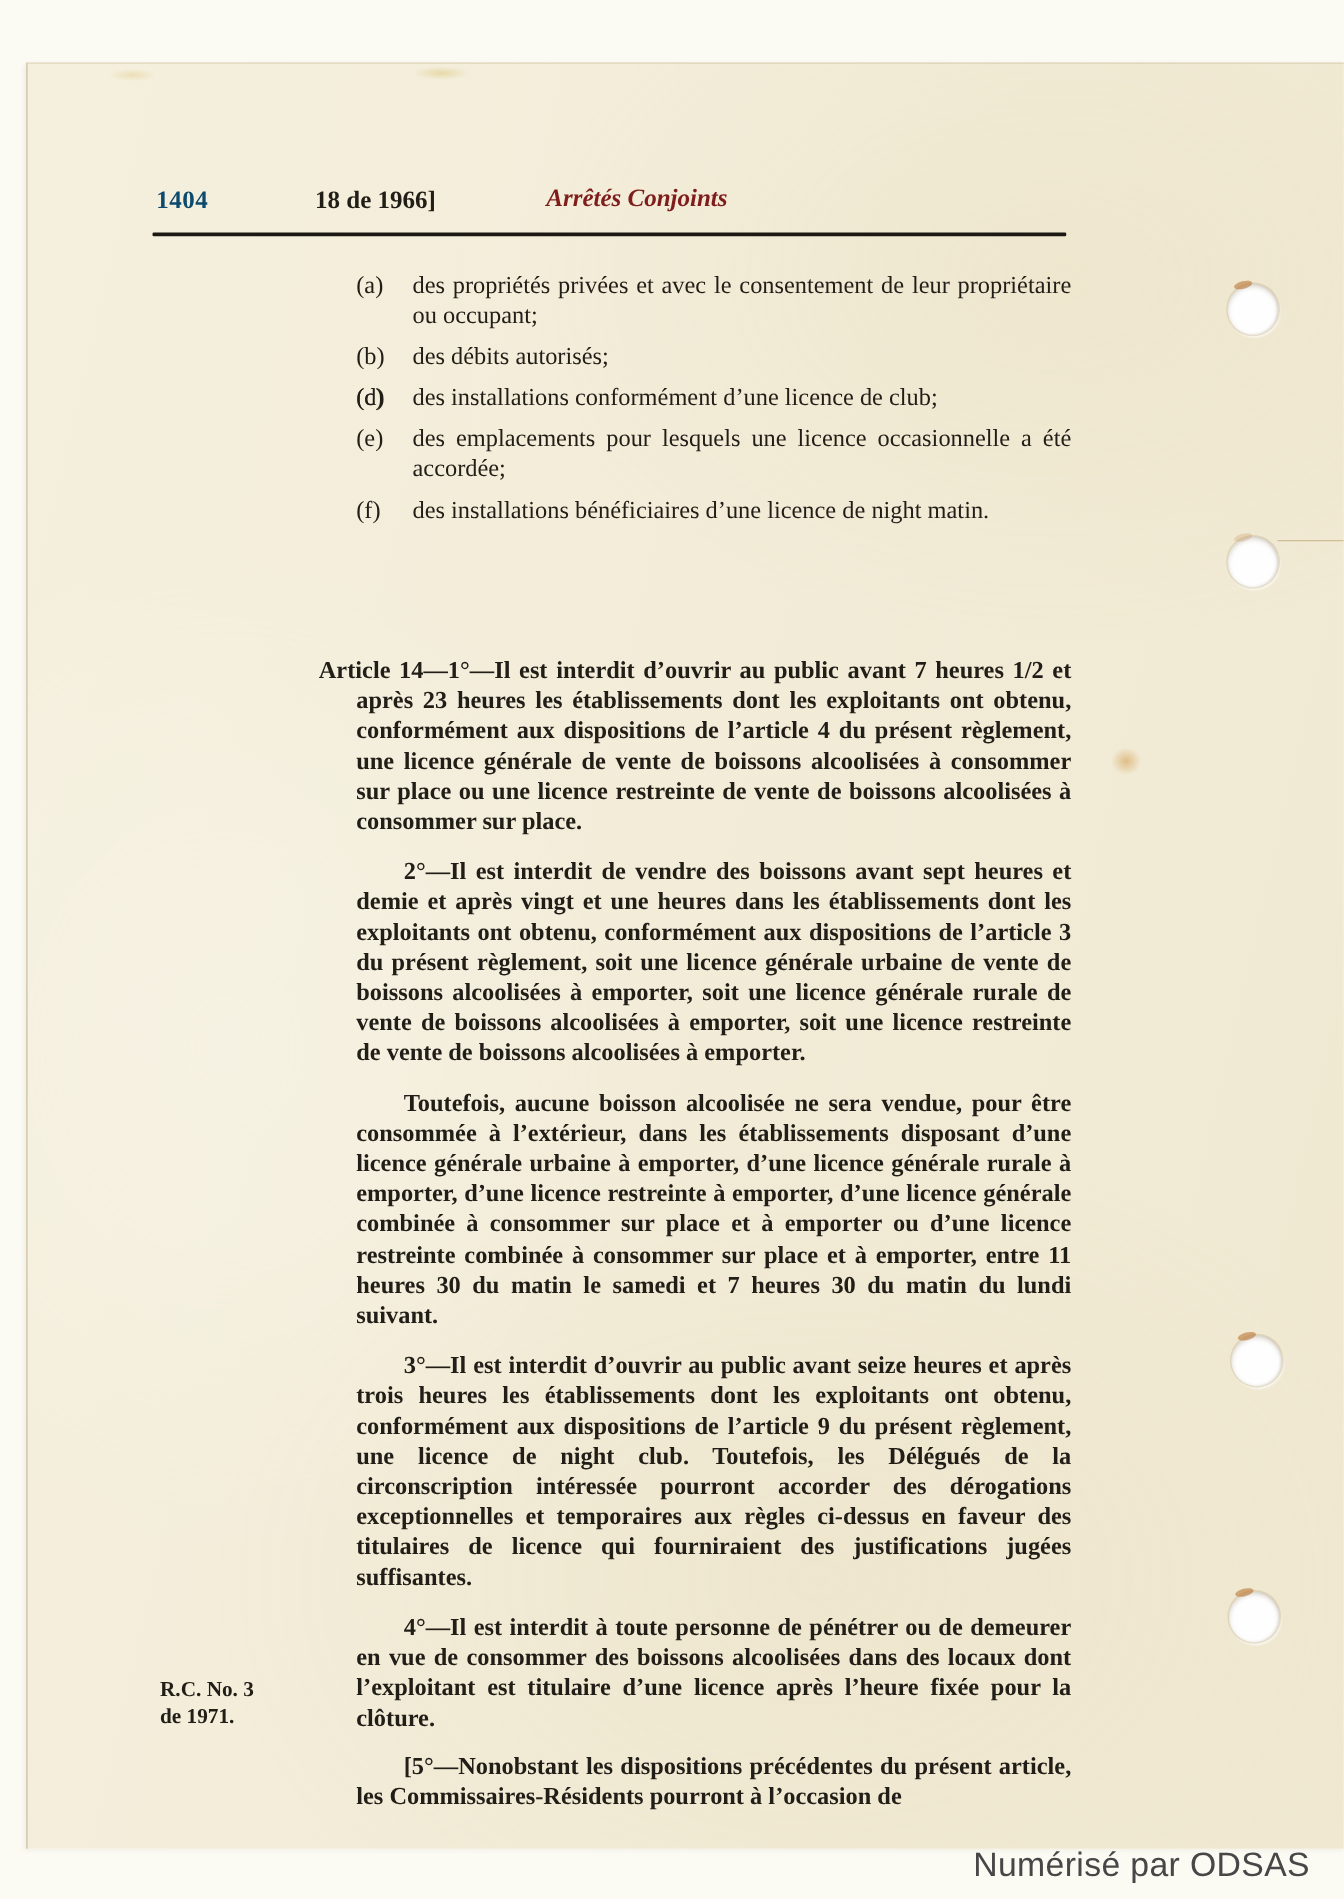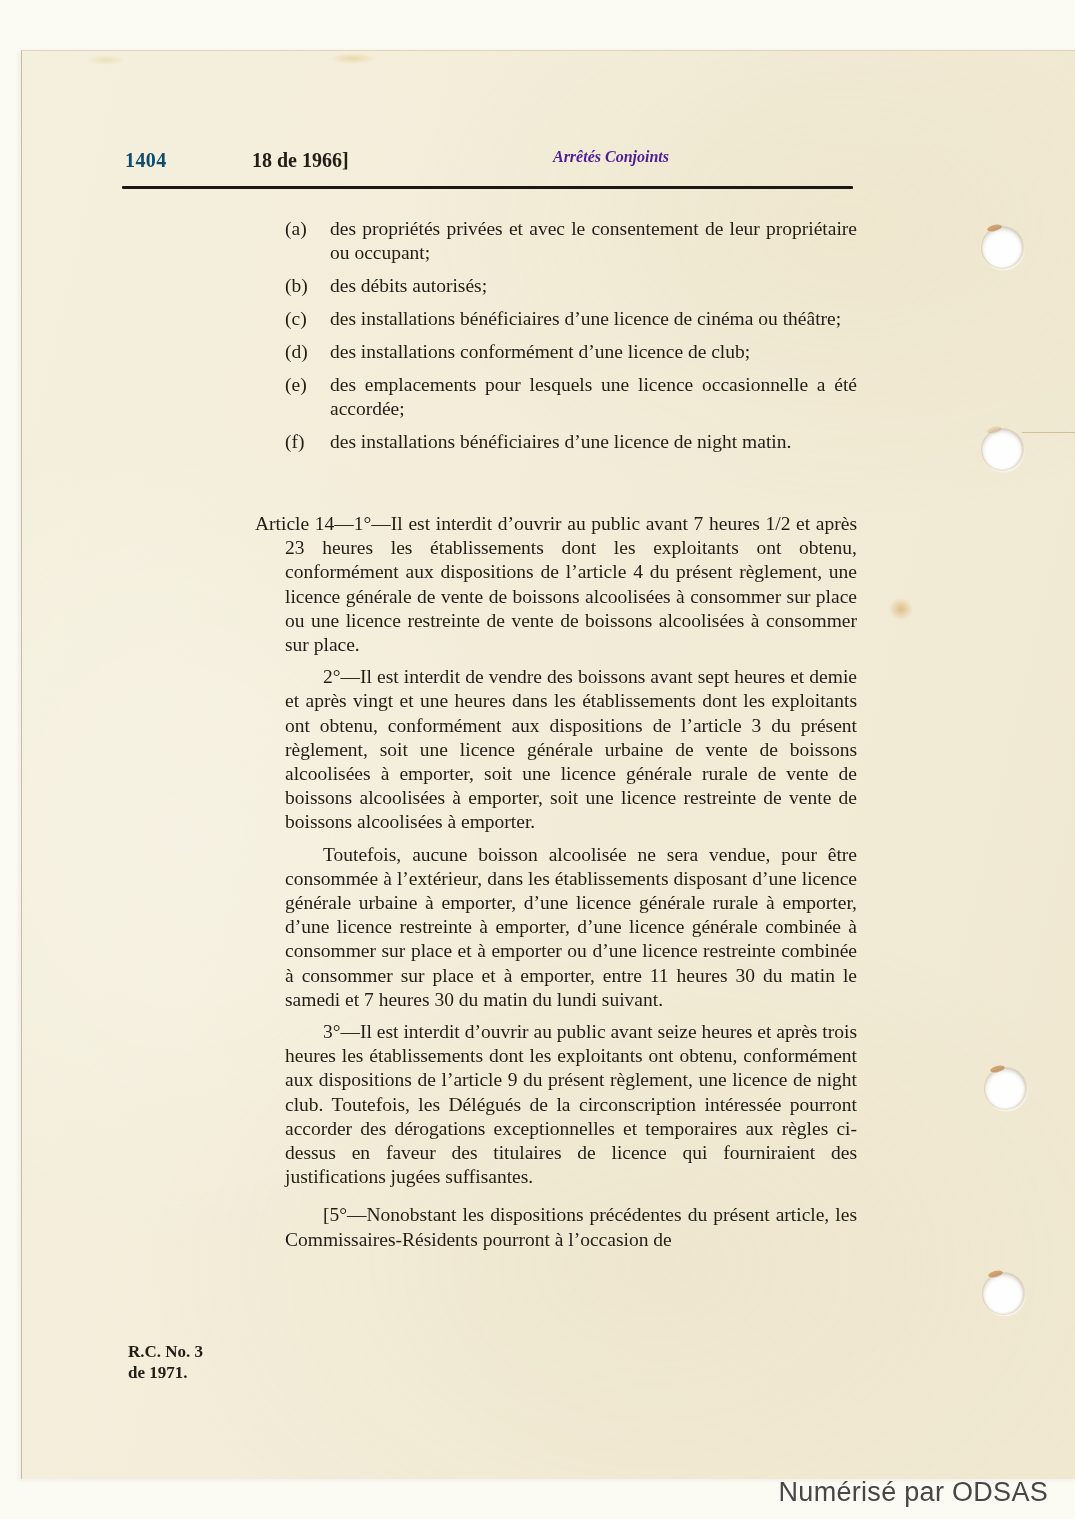--- a/index.html
+++ b/index.html
@@ -16,32 +16,32 @@
       radial-gradient(500px 600px at 15% 55%, rgba(255,255,250,.25), rgba(255,255,250,0) 70%),
       radial-gradient(700px 500px at 60% 85%, rgba(218,198,150,.12), rgba(218,198,150,0) 72%),
       linear-gradient(103deg,#f5f0de 0%,#f2ecd8 48%,#f0e8d1 100%);
     border-left:1px solid rgba(160,140,100,.45);
     border-top:1px solid rgba(180,160,120,.30);
     box-shadow:-2px 1px 4px rgba(90,80,50,.08);
   }
   
   .hdr-num{position:absolute;left:125px;top:149px;font-size:20px;font-weight:bold;color:#0c4a6e;letter-spacing:.4px;}
   .hdr-issue{position:absolute;left:252px;top:149px;font-size:20px;font-weight:bold;color:#211d17;}
-  .hdr-title{position:absolute;left:437px;top:148px;width:232px;text-align:right;
-             font-size:16px;font-style:italic;font-weight:bold;color:#4c1d95;}
+  .hdr-title{position:absolute;left:437px;top:148px;width:232px;text-align:left;
+             font-size:20px;font-style:italic;font-weight:bold;color:#7f1d1d;}
   .rule{position:absolute;left:122px;top:186px;width:731px;height:3px;background:#1c1813;border-radius:1px;}
   
   .doc-list{position:absolute;left:285px;top:217px;width:572px;
             font-size:19.5px;line-height:24px;text-align:justify;color:#211d17;}
   .doc-list .item{position:relative;padding-left:45px;margin-bottom:9px;}
   .doc-list .label{position:absolute;left:0;top:0;}
   
   .paras{position:absolute;left:255px;top:509px;width:602px;
          font-size:19.5px;line-height:24.2px;text-align:justify;color:#211d17;}
-  .para{padding-left:30px;text-indent:38px;margin:3px 0 8px 0;}
+  .para{padding-left:30px;text-indent:38px;margin:16px 0 8px 0;font-weight:bold;}
   .para.hang{text-indent:-30px;}
   .para.sp{margin-top:14px;}
   
   .margin-note{position:absolute;left:128px;top:1341px;width:130px;
                font-size:17px;line-height:21px;font-weight:bold;color:#211d17;}
   
   .hole{position:absolute;width:41px;height:41px;border-radius:50%;background:#fefefe;
         box-shadow:inset 0 2px 4px rgba(130,110,75,.30), inset -1px 0 2px rgba(130,110,75,.18),
                    0 0 0 1px rgba(195,175,135,.38), 1px 2px 2px rgba(255,255,255,.8);}
   .hole::after{content:"";position:absolute;left:5px;top:-2px;width:15px;height:6px;border-radius:50%;
@@ -74,38 +74,39 @@
 <div class="rule"></div>
 
 <div class="doc-list">
   <div class="item">
     <span class="label">(a)</span><span>des propriétés privées et avec le consentement de leur propriétaire ou occupant;</span>
   </div>
   <div class="item">
     <span class="label">(b)</span><span>des débits autorisés;</span>
   </div>
   <div class="item">
-    <span class="label">(c)</span><span>des installations bénéficiaires d’une licence de cinéma ou théâtre;</span>
+    <span class="label">(c)</span>
   </div>
   <div class="item">
     <span class="label">(d)</span><span>des installations conformément d’une licence de club;</span>
   </div>
   <div class="item">
     <span class="label">(e)</span><span>des emplacements pour lesquels une licence occasionnelle a été accordée;</span>
   </div>
   <div class="item">
     <span class="label">(f)</span><span>des installations bénéficiaires d’une licence de night matin.</span>
   </div>
 </div>
 
 <div class="paras">
   <div class="para hang">Article 14—1°—Il est interdit d’ouvrir au public avant 7 heures 1/2 et après 23 heures les établissements dont les exploitants ont obtenu, conformément aux dispositions de l’article 4 du présent règlement, une licence générale de vente de boissons alcoolisées à consommer sur place ou une licence restreinte de vente de boissons alcoolisées à consommer sur place.</div>
   <div class="para">2°—Il est interdit de vendre des boissons avant sept heures et demie et après vingt et une heures dans les établissements dont les exploitants ont obtenu, conformément aux dispositions de l’article 3 du présent règlement, soit une licence générale urbaine de vente de boissons alcoolisées à emporter, soit une licence générale rurale de vente de boissons alcoolisées à emporter, soit une licence restreinte de vente de boissons alcoolisées à emporter.</div>
   <div class="para">Toutefois, aucune boisson alcoolisée ne sera vendue, pour être consommée à l’extérieur, dans les établissements disposant d’une licence générale urbaine à emporter, d’une licence générale rurale à emporter, d’une licence restreinte à emporter, d’une licence générale combinée à consommer sur place et à emporter ou d’une licence restreinte combinée à consommer sur place et à emporter, entre 11 heures 30 du matin le samedi et 7 heures 30 du matin du lundi suivant.</div>
   <div class="para">3°—Il est interdit d’ouvrir au public avant seize heures et après trois heures les établissements dont les exploitants ont obtenu, conformément aux dispositions de l’article 9 du présent règlement, une licence de night club. Toutefois, les Délégués de la circonscription intéressée pourront accorder des dérogations exceptionnelles et temporaires aux règles ci-dessus en faveur des titulaires de licence qui fourniraient des justifications jugées suffisantes.</div>
+  <div class="para">4°—Il est interdit à toute personne de pénétrer ou de demeurer en vue de consommer des boissons alcoolisées dans des locaux dont l’exploitant est titulaire d’une licence après l’heure fixée pour la clôture.</div>
   <div class="para sp">[5°—Nonobstant les dispositions précédentes du présent article, les Commissaires-Résidents pourront à l’occasion de</div>
 </div>
 
 <div class="margin-note">
   <div>R.C. No. 3</div>
   <div>de 1971.</div>
 </div>
 
 <div class="hole h1"></div>
 <div class="hole h2"></div>

